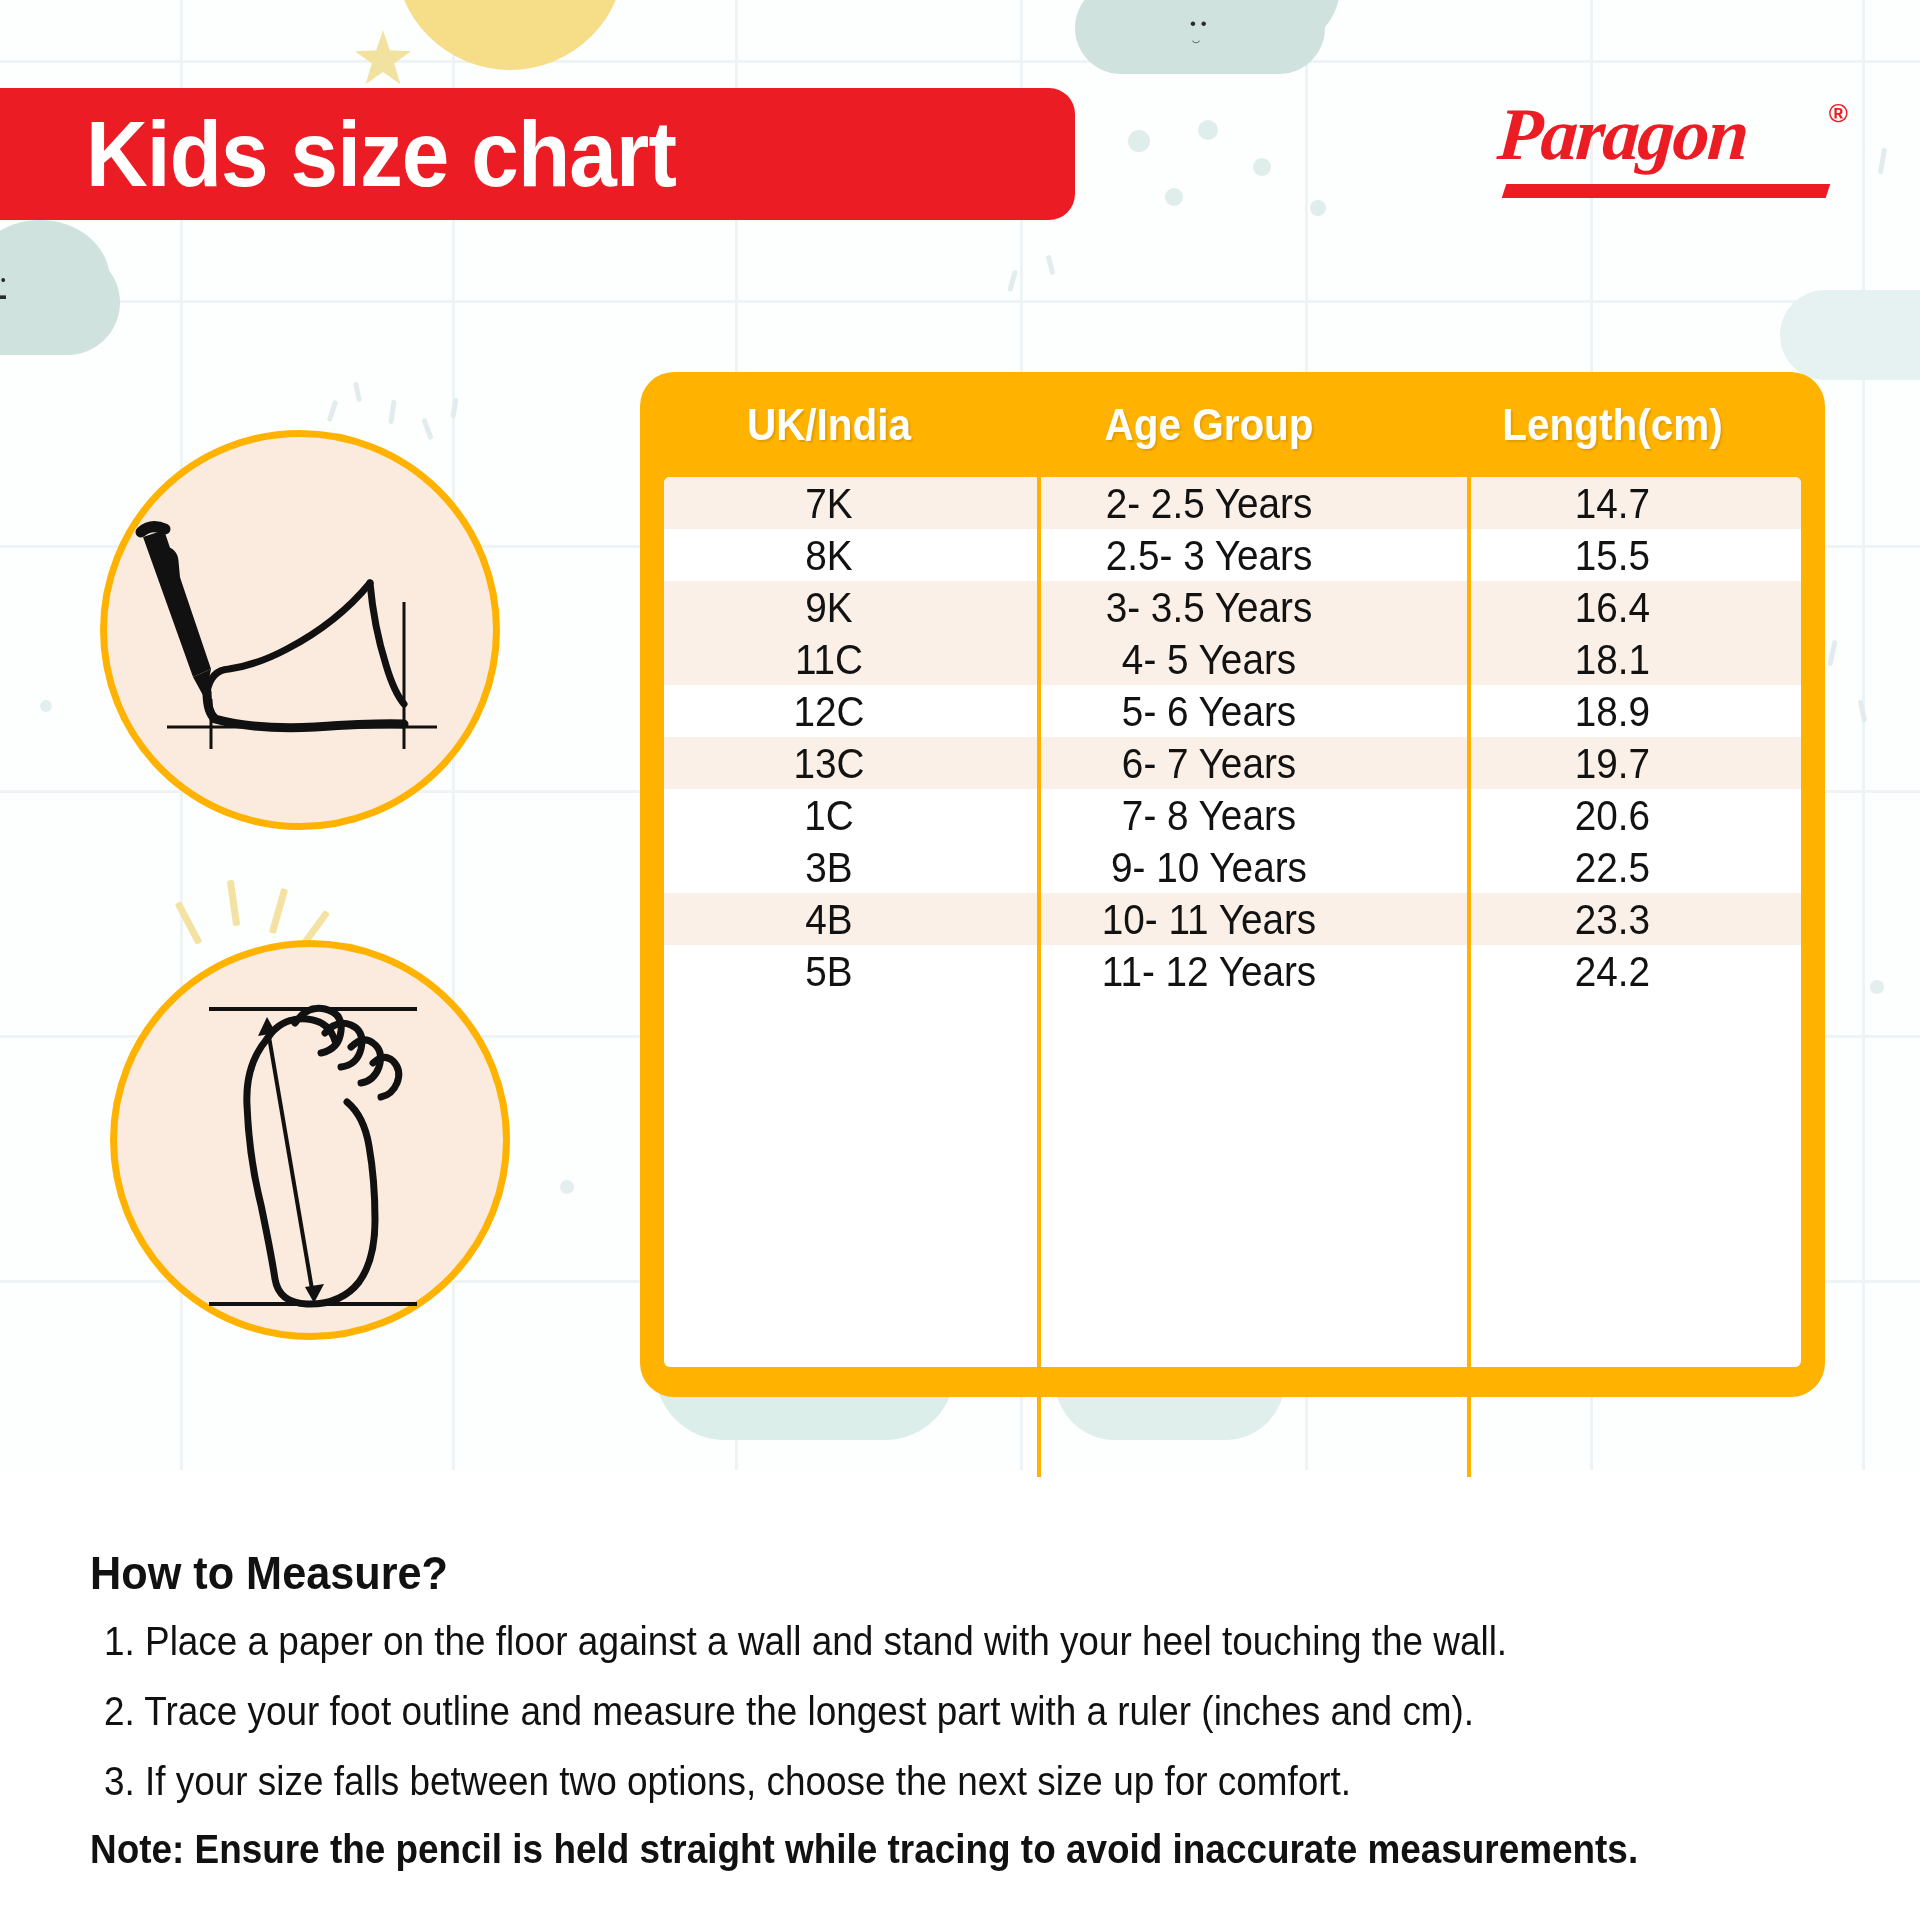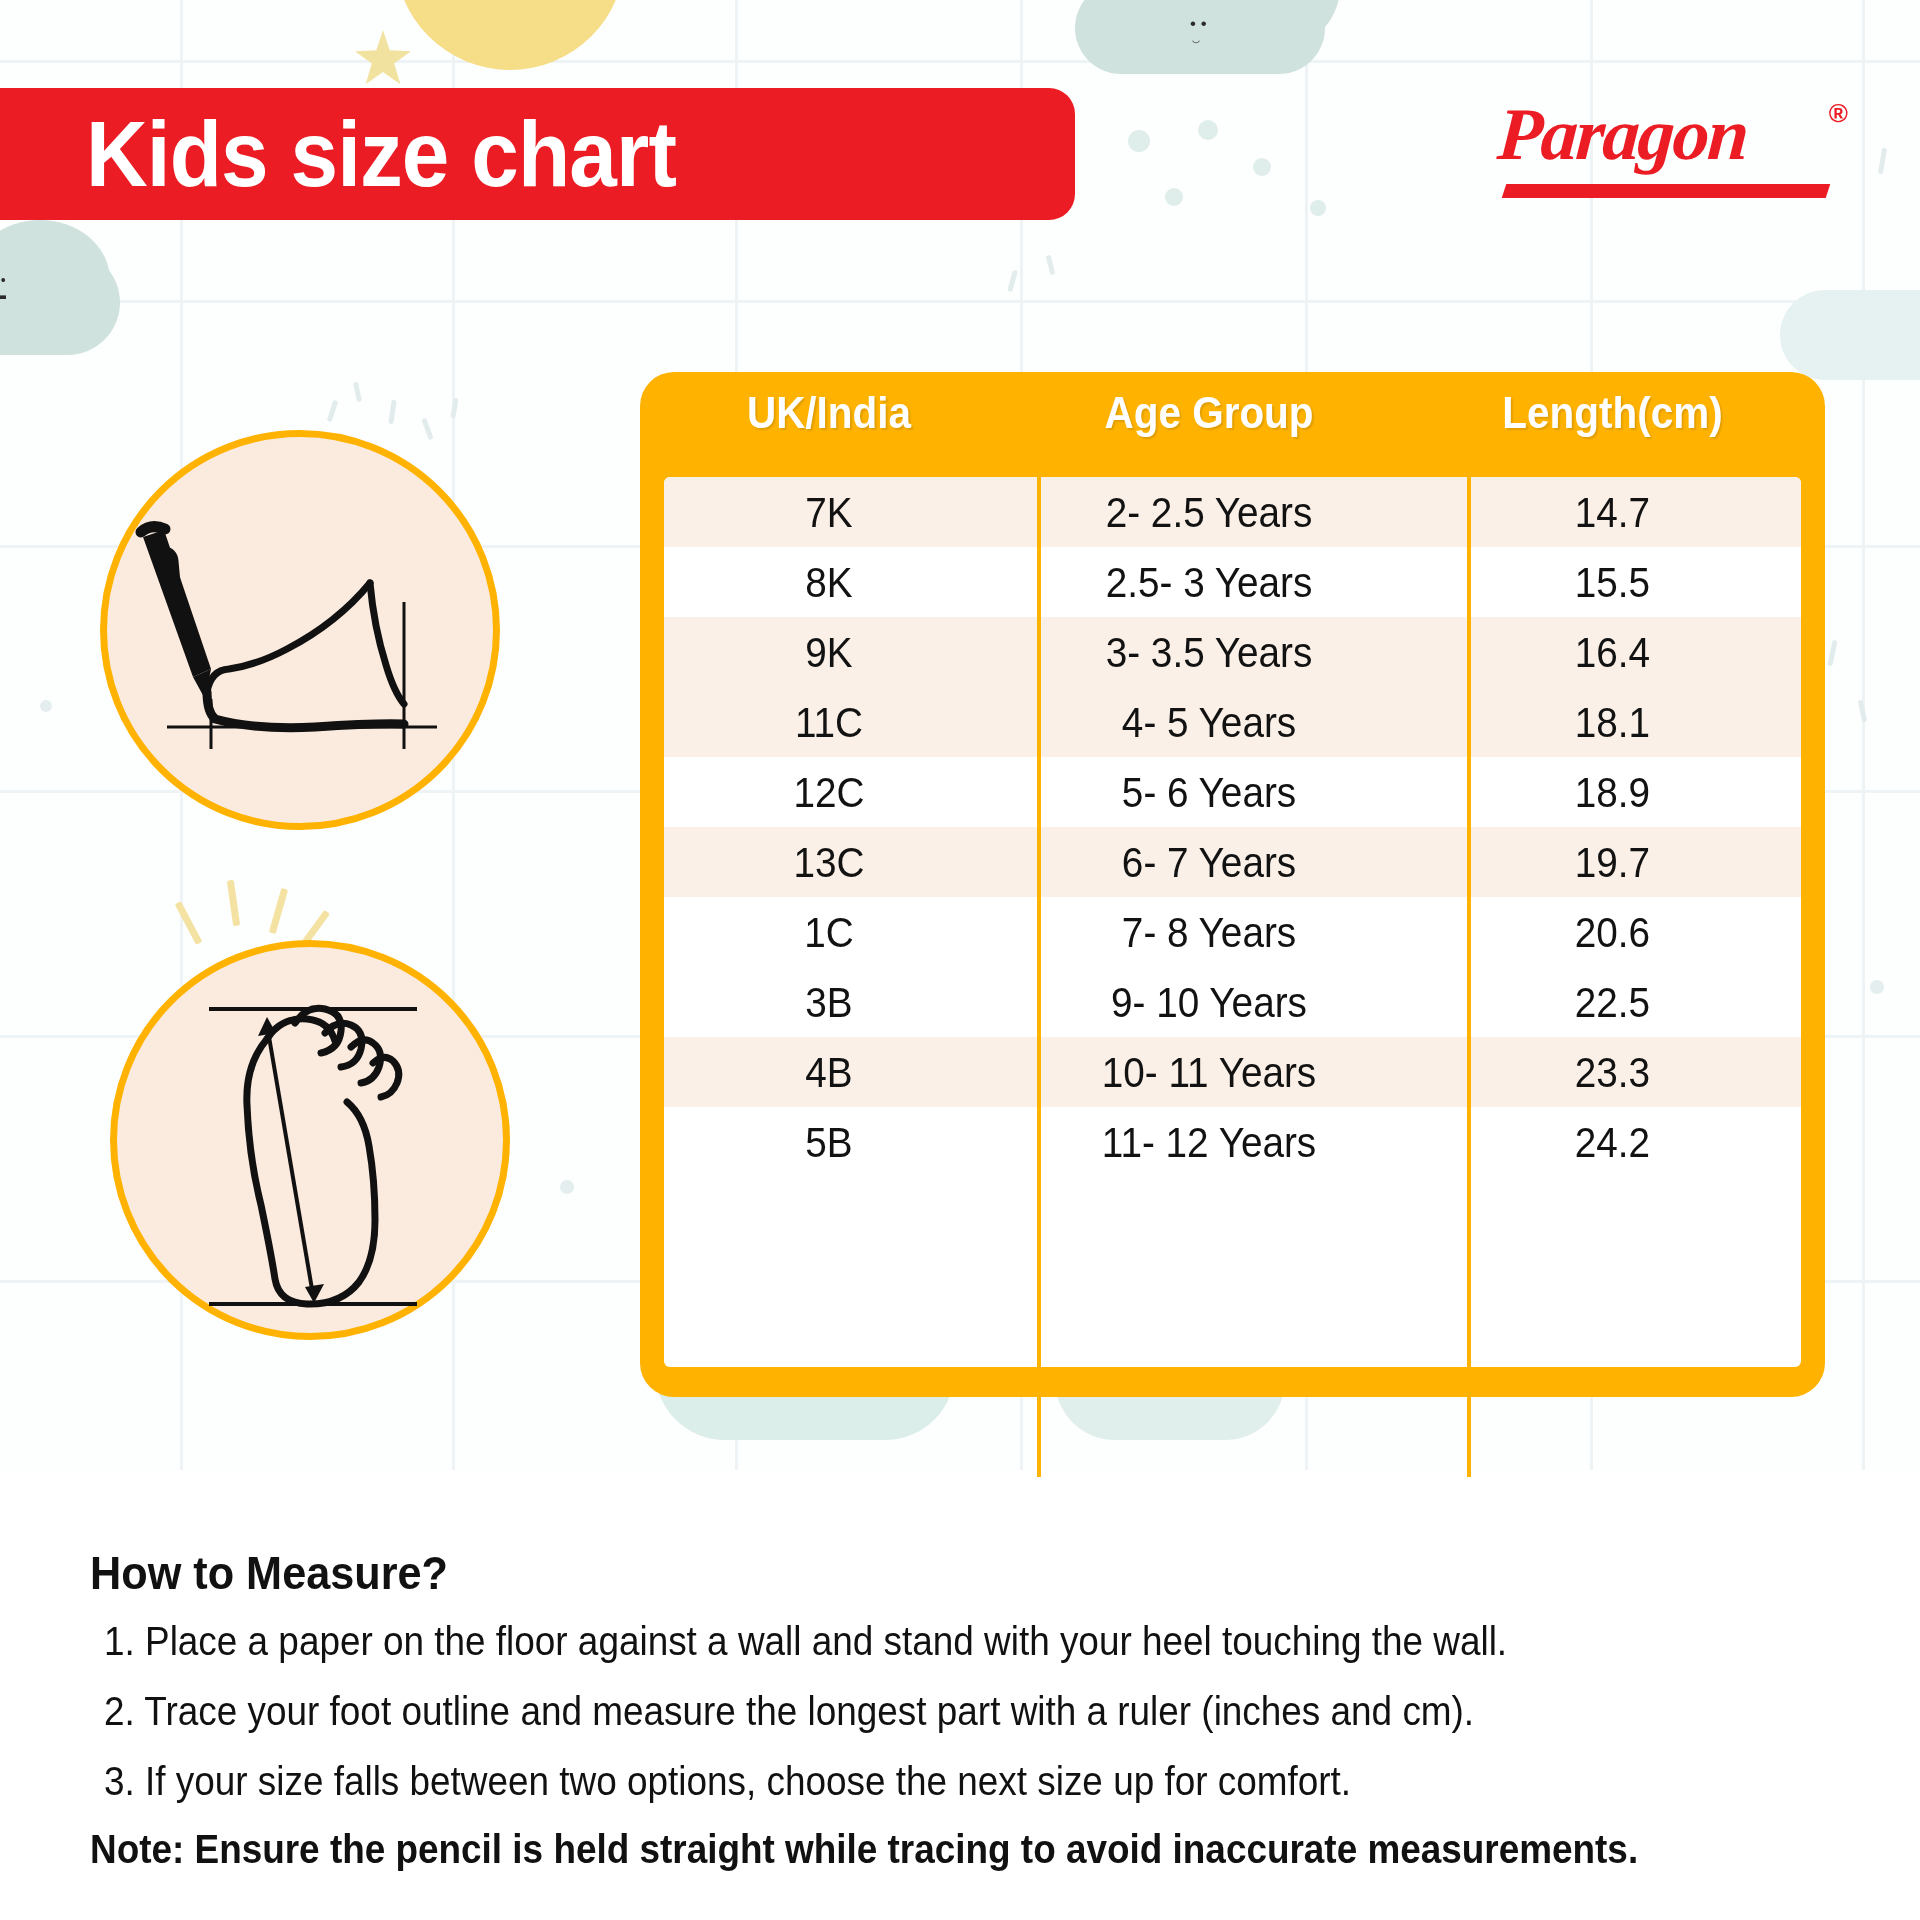--- a/index.html
+++ b/index.html
@@ -173,40 +173,39 @@
     overflow: hidden;
     background: #ffffff;
   }
   #table-head {
     position: absolute;
     left: 24px;
     top: 0;
     width: 1137px;
     height: 105px;
     display: flex;
-    align-items: flex-start;
-    margin-top: 16px;
+    align-items: center;
   }
   .th {
     color: #ffffff;
     font-size: 44px;
     font-weight: bold;
     text-align: center;
     font-family: "Liberation Sans", sans-serif;
     text-shadow: 2px 2px 2px rgba(0,0,0,0.12);
     transform: scaleX(0.92);
   }
   .col-uk  { width: 330px; }
   .col-age { width: 430px; }
   .col-len { width: 377px; }
 
   .trow {
     display: flex;
     align-items: center;
-    height: 70px;
+    height: 52px;
     background: #ffffff;
   }
   .trow.alt { background: #faf0e7; }
   .td {
     font-size: 43px;
     color: #121212;
     text-align: center;
     font-family: "Liberation Sans", sans-serif;
     transform: scaleX(0.9);
     line-height: 1;

